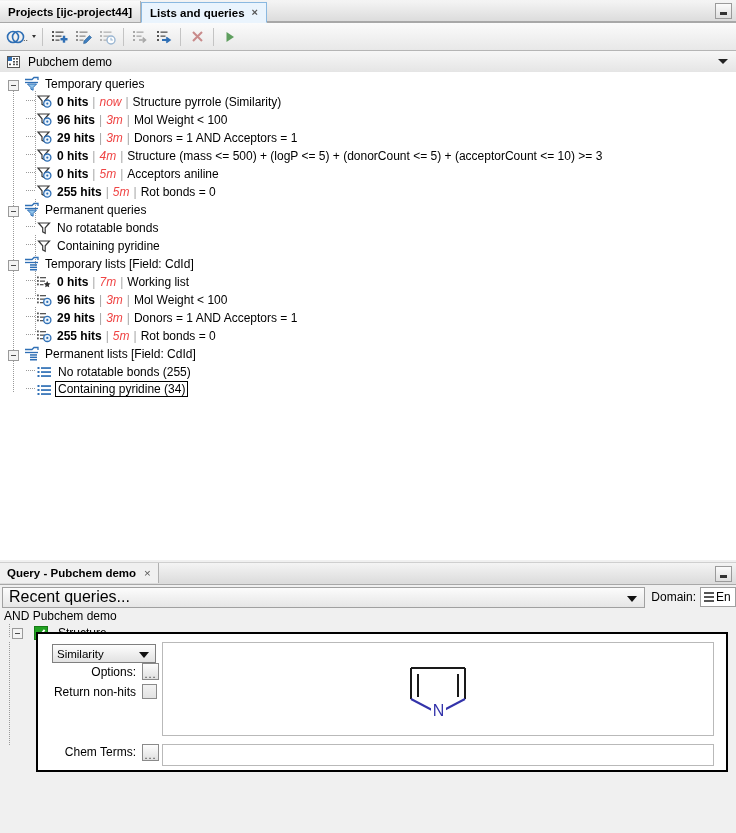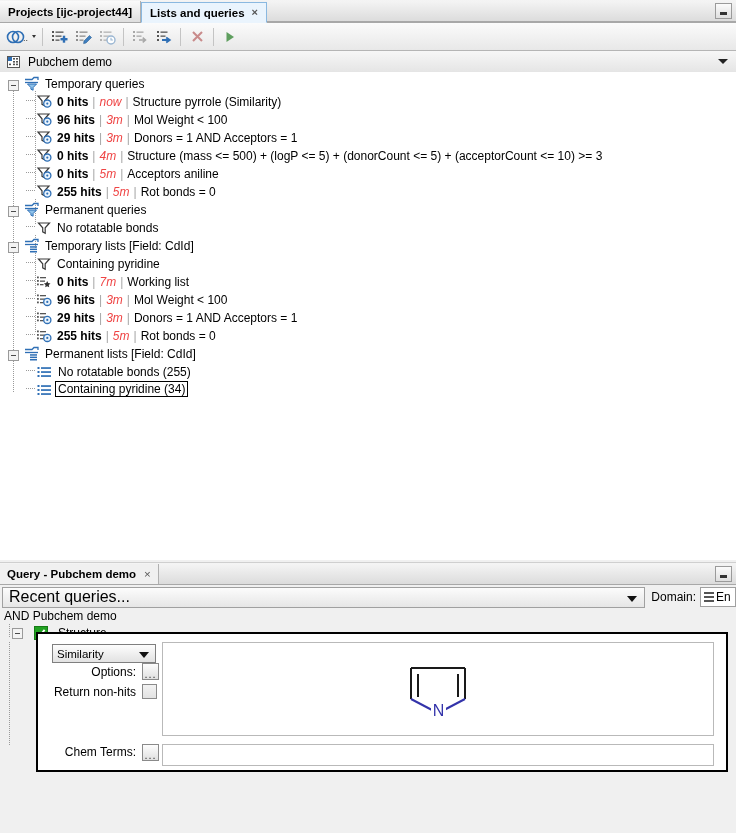--- a/index.html
+++ b/index.html
@@ -96,21 +96,21 @@
     background-size:1px 2px;}
   .doth{position:absolute;height:1px;
     background-image:linear-gradient(to right,#9a9a9a 1px,transparent 1px);
     background-size:2px 1px;}
 
   
   .bottom-window{position:absolute;left:0;top:562px;width:736px;height:271px;}
   .qtabbar{position:relative;height:21px;
     background:linear-gradient(to bottom,#f4f4f4,#dcdcdc);
     border-top:1px solid #cfcfcf;border-bottom:1px solid #a8a8a8;
-    display:flex;align-items:center;}
+    display:flex;align-items:flex-start;}
   .qtab{height:20px;box-sizing:border-box;display:flex;align-items:center;padding:0 7px;
     font-weight:bold;font-size:11.5px;background:#f0f0f0;border-right:1px solid #b0b0b0;}
   .qtab .closex{margin-left:8px;color:#555;font-weight:normal;}
 
   .recentbar{height:24px;display:flex;align-items:center;
     background:#f0f0f0;border-bottom:1px solid #b5b5b5;}
   .recentcombo{flex:1;height:21px;margin:1px 0 1px 2px;box-sizing:border-box;
     border:1px solid #a0a0a0;background:linear-gradient(to bottom,#fcfcfc,#e6e6e6);
     display:flex;align-items:center;padding-left:6px;position:relative;font-size:16px;}
   .recentcombo .dn{position:absolute;right:7px;top:8px;width:0;height:0;
@@ -417,50 +417,50 @@
         <div class="doth" style="left:26px;top:9px;width:9px;"></div>
         <div style="width:37px"></div>
         <svg width="14" height="14" viewBox="0 0 14 14">
           <path d="M1.5 2 h11 l-4.3 4.8 v5.4 l-2.5 -1.3 v-4.1 z" fill="#fff" stroke="#3a3a3a" stroke-width="1.2"></path>
         </svg>
         <div style="width:6px"></div>
         <span class="lbl">No rotatable bonds</span>
       </div>
 
       <div class="trow">
+        <div class="doth" style="left:26px;top:9px;width:9px;"></div>
+        <div style="width:37px"></div>
+        <svg width="14" height="14" viewBox="0 0 14 14">
+          <path d="M1.5 2 h11 l-4.3 4.8 v5.4 l-2.5 -1.3 v-4.1 z" fill="#fff" stroke="#3a3a3a" stroke-width="1.2"></path>
+        </svg>
+        <div style="width:6px"></div>
+        <span class="lbl">Containing pyridine</span>
+      </div>
+
+      <div class="trow">
         <div style="width:8px"></div>
         <div class="handle">
             <i></i>
           </div>
         <div style="width:4px"></div>
         <svg width="17" height="15" viewBox="0 0 17 15">
           <path d="M2 3.5 h7 l2-2 h4 v2.5" fill="none" stroke="#2f6fb5" stroke-width="1.3"></path>
           <path d="M2 6.5 h13" stroke="#2f6fb5" stroke-width="1.3" fill="none"></path>
           <g fill="#2f6fb5">
               <rect x="7" y="8.2" width="7" height="1.5"></rect>
               <rect x="7" y="10.6" width="7" height="1.5"></rect>
               <rect x="7" y="13" width="7" height="1.5"></rect>
             </g>
         </svg>
         <div style="width:5px"></div>
         <span class="lbl">Temporary lists [Field: CdId]</span>
       </div>
 
       <div class="trow">
         <div class="doth" style="left:26px;top:9px;width:9px;"></div>
-        <div style="width:37px"></div>
-        <svg width="14" height="14" viewBox="0 0 14 14">
-          <path d="M1.5 2 h11 l-4.3 4.8 v5.4 l-2.5 -1.3 v-4.1 z" fill="#fff" stroke="#3a3a3a" stroke-width="1.2"></path>
-        </svg>
-        <div style="width:6px"></div>
-        <span class="lbl">Containing pyridine</span>
-      </div>
-
-      <div class="trow">
-        <div class="doth" style="left:26px;top:9px;width:9px;"></div>
         <div style="width:36px"></div>
         <svg width="16" height="15" viewBox="0 0 16 15">
           <g fill="#555">
               <rect x="1" y="2.5" width="1.8" height="1.8"></rect>
               <rect x="1" y="6" width="1.8" height="1.8"></rect>
               <rect x="1" y="9.5" width="1.8" height="1.8"></rect>
           <rect x="4" y="3" width="6" height="1.3"></rect>
               <rect x="4" y="6.5" width="5" height="1.3"></rect>
               <rect x="4" y="10" width="3.5" height="1.3"></rect>
             </g>

